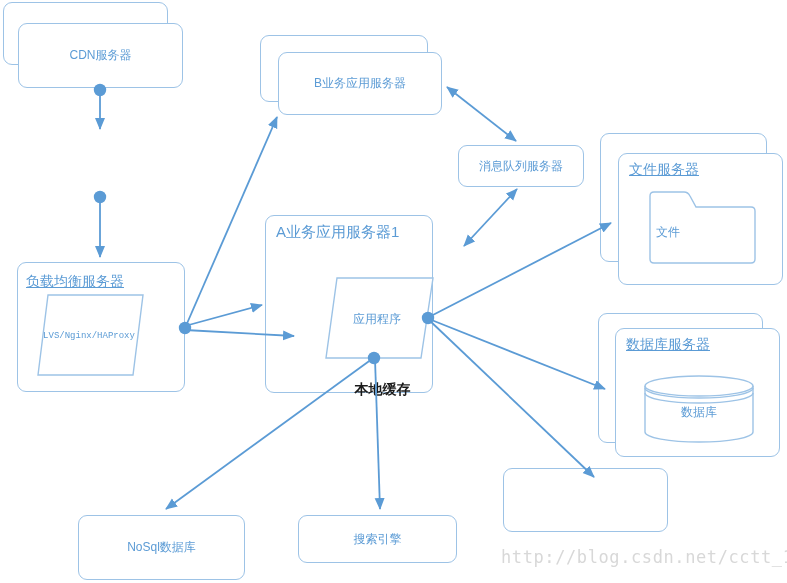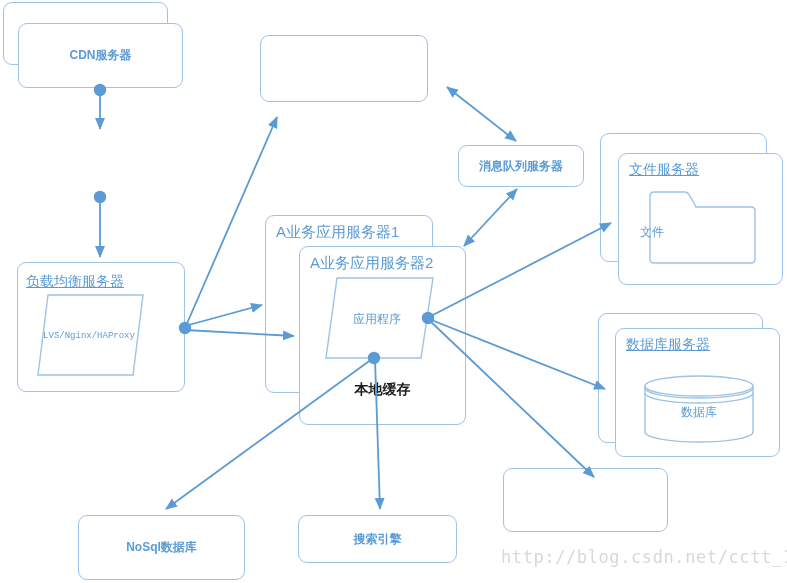--- a/index.html
+++ b/index.html
@@ -5,21 +5,21 @@
   html,body{margin:0;padding:0;background:#fff;}
   .canvas{
     position:relative;width:787px;height:583px;background:#fff;overflow:hidden;
     font-family:"Liberation Sans","DejaVu Sans",sans-serif;
   }
   .node{
     position:absolute;background:#fff;
     border:1.4px solid #9DC3E6;border-radius:9px;
     box-sizing:border-box;color:#5B9BD5;font-size:12px;
   }
-  .center{display:flex;align-items:center;justify-content:center;text-align:center;font-weight:bold;}
+  .center{display:flex;align-items:center;justify-content:center;text-align:center;}
   .title{position:absolute;left:10px;top:7px;white-space:nowrap;}
   .t13{font-size:15px;}
   .t14{font-size:14px;text-decoration:underline;}
   .shape{position:absolute;}
   .shape polygon,.shape path,.shape ellipse,.shape line{
     fill:#fff;stroke:#9DC3E6;stroke-width:1.4px;
   }
   .shape .noline{fill:none;}
   .shape-label{position:absolute;color:#5B9BD5;font-size:12px;text-align:center;white-space:nowrap;}
   .small{font-size:9px;font-family:Liberation Mono, monospace;}
@@ -44,46 +44,46 @@
 
   <div class="node" style="left:17px;top:262px;width:168px;height:130px">
     <div class="title t14" style="left:8px;top:10px">负载均衡服务器</div>
   </div>
   <svg class="shape" style="left:34px;top:291px" width="115" height="90">
     <polygon points="14,4 109,4 99,84 4,84"></polygon>
   </svg>
   <div class="shape-label small" style="left:38px;top:331px;width:102px">LVS/Nginx/HAProxy</div>
 
   <div class="node" style="left:260px;top:35px;width:168px;height:67px"></div>
+  <div class="node center" style="left:278px;top:52px;width:164px;height:63px">
+    <span>B业务应用服务器</span>
+  </div>
 
   <div class="node" style="left:265px;top:215px;width:168px;height:178px">
     <div class="title t13">A业务应用服务器1</div>
   </div>
 
-  <div class="node" style="left:299px;top:246px;width:167px;height:179px">
-    <div class="title t13">A业务应用服务器2</div>
-  </div>
   <svg class="shape" style="left:323px;top:273px" width="115" height="90">
     <polygon points="14,5 110,5 98,85 3,85"></polygon>
   </svg>
   <div class="shape-label" style="left:327px;top:311px;width:100px">应用程序</div>
   <div class="note" style="left:299px;top:381px;width:167px">本地缓存</div>
 
   <div class="node center" style="left:458px;top:145px;width:126px;height:42px">
     <span>消息队列服务器</span>
   </div>
 
   <div class="node" style="left:600px;top:133px;width:167px;height:129px"></div>
   <div class="node" style="left:618px;top:153px;width:165px;height:132px">
     <div class="title t14">文件服务器</div>
   </div>
   <svg class="shape" style="left:646px;top:188px" width="114" height="82">
     <path d="M 8,4 L 38,4 Q 42,4 44,8 L 50,19 L 105,19 Q 109,19 109,23 L 109,71 Q 109,75 105,75 L 8,75 Q 4,75 4,71 L 4,8 Q 4,4 8,4 Z"></path>
   </svg>
-  <div class="shape-label" style="left:640px;top:224px">文件</div>
+  <div class="shape-label" style="left:656px;top:224px">文件</div>
 
   <div class="node" style="left:598px;top:313px;width:165px;height:130px"></div>
   <div class="node" style="left:615px;top:328px;width:165px;height:129px">
     <div class="title t14">数据库服务器</div>
   </div>
   <svg class="shape" style="left:641px;top:372px" width="117" height="80">
     <path d="M 4,14 L 4,60 A 54,10 0 0 0 112,60 L 112,14"></path>
     <ellipse cx="58" cy="14" rx="54" ry="10"></ellipse>
     <path class="noline" d="M 4,16 A 54,10 0 0 0 112,16"></path>
     <path class="noline" d="M 4,21 A 54,10 0 0 0 112,21"></path>

